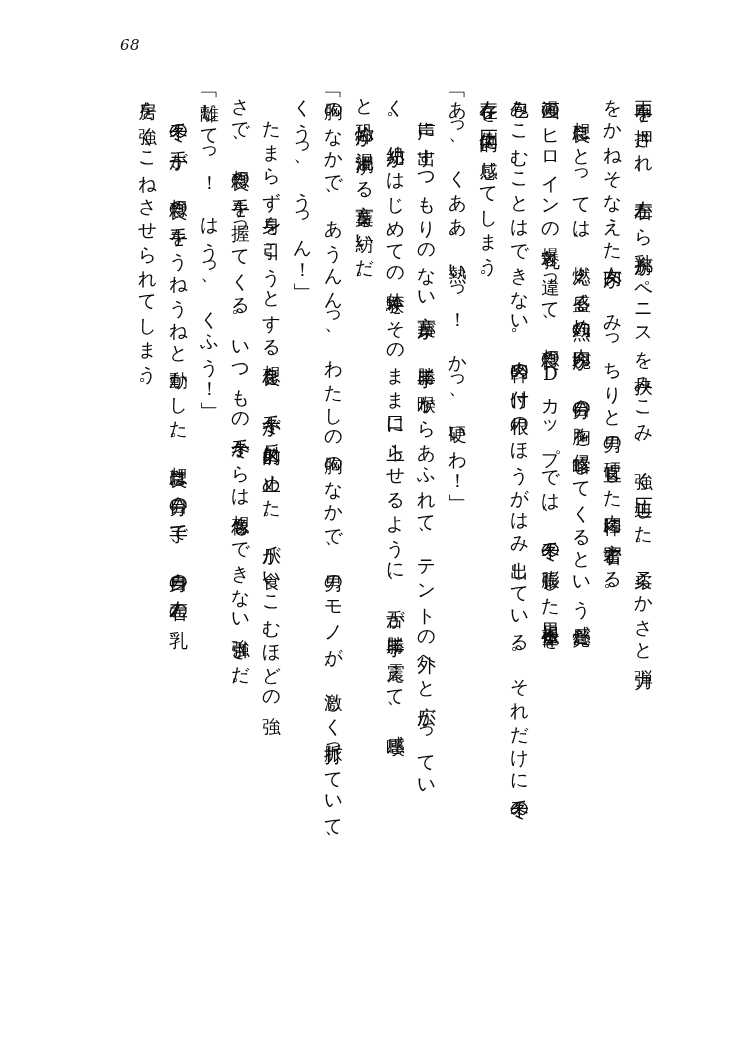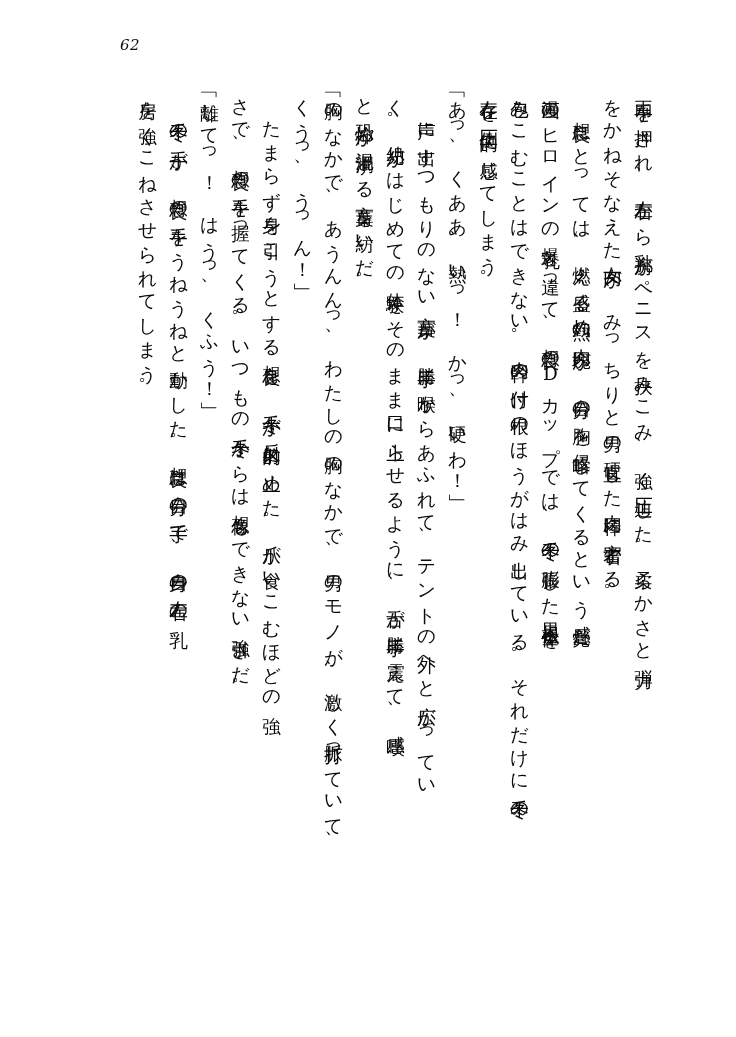--- a/index.html
+++ b/index.html
@@ -63,21 +63,21 @@
     white-space: nowrap;
     color: #0a0a0a;
     overflow: visible;
   }
 </style>
 </head>
 <body>
 
 <div class="page">
 
-  <div class="page-number">62</div>
+  <div class="page-number">68</div>
 
   <div class="body-text">
     <div class="vline">両手を押され、左右から乳房がペニスを挟みこみ、強く圧迫した。柔らかさと弾力</div>
     <div class="vline">をかねそなえた女肉が、みっちりと男の硬直した肉棒に密着する。</div>
     <div class="vline">　想良にとっては、燃え盛る灼熱の肉塊が、自分の胸を侵略してくるという感覚だ。</div>
     <div class="vline">漫画のヒロインの爆乳と違って、想良のDカップでは、千冬の膨張した男根全体を</div>
     <div class="vline">包みこむことはできない。肉幹の付け根のほうがはみ出している。それだけに千冬の</div>
     <div class="vline">存在を圧倒的に感じてしまう。</div>
     <div class="vline">「あっ、くああ、熱いっ！　かっ、硬いわ！」</div>
     <div class="vline">　声に出すつもりのない言葉が、勝手に喉からあふれて、テントの外へと広がってい</div>

